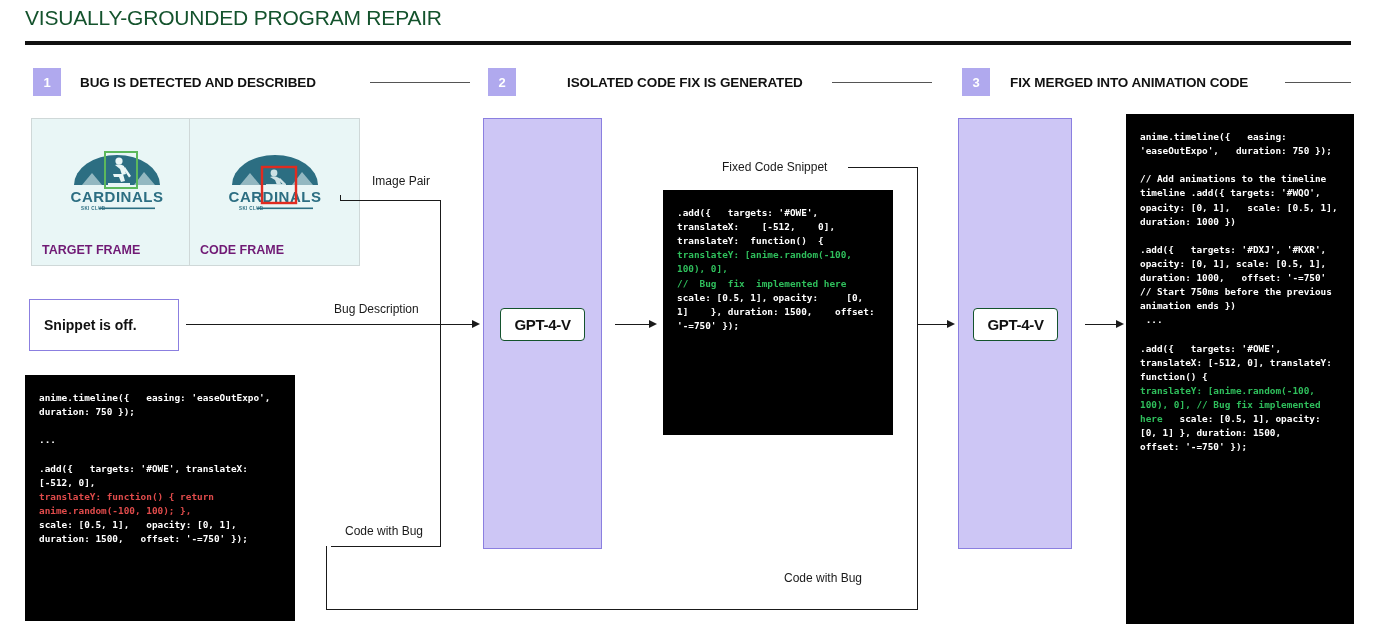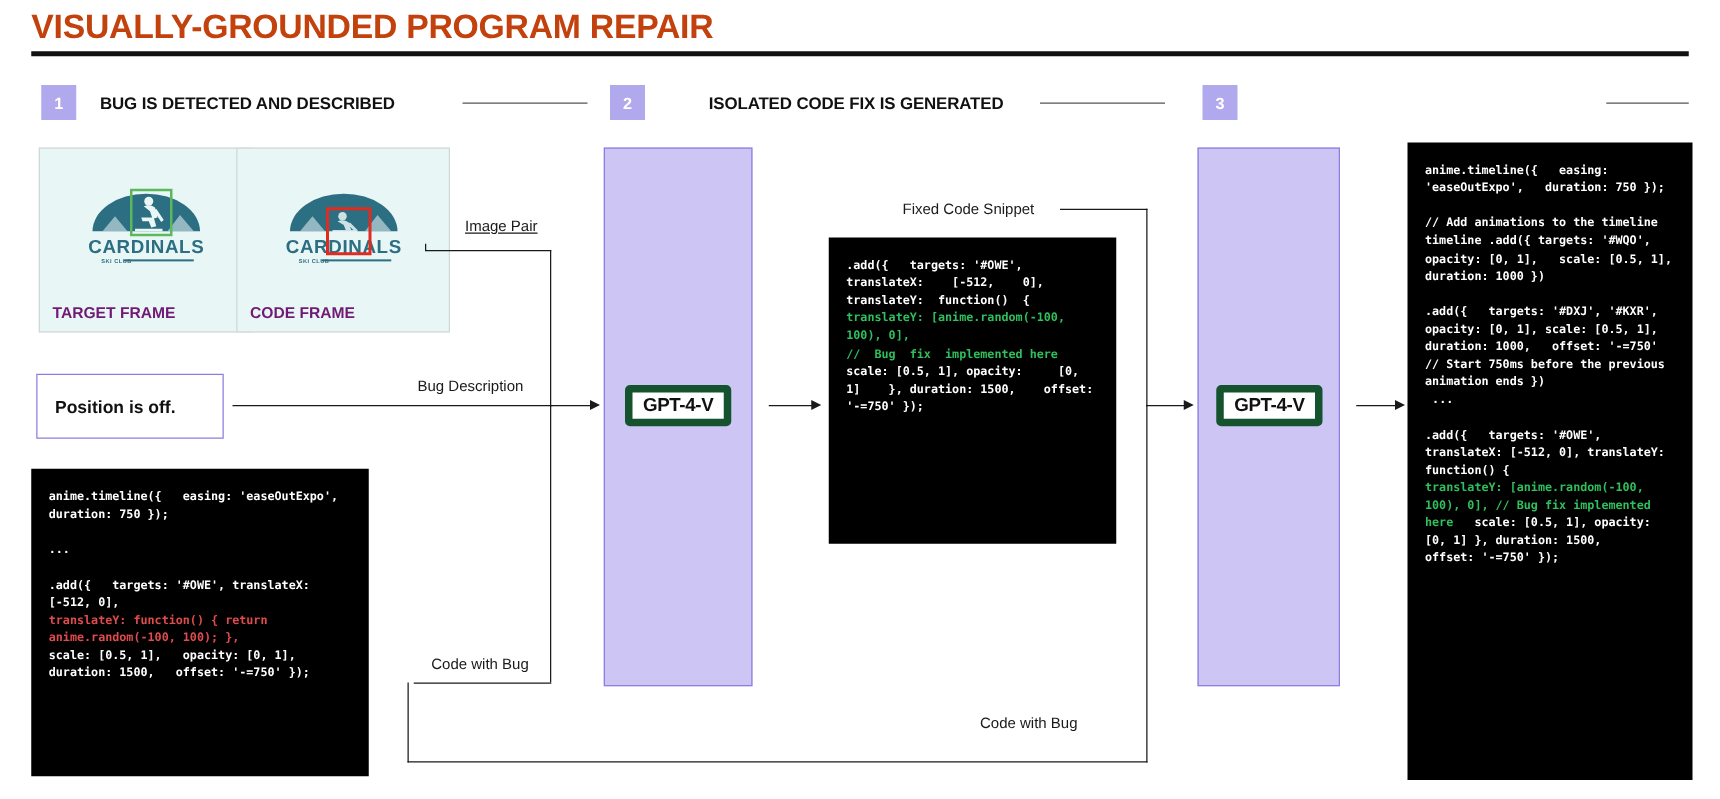--- a/index.html
+++ b/index.html
@@ -13,24 +13,24 @@
     width: 1376px;
     height: 639px;
     overflow: hidden;
     background: #ffffff;
   }
 
   
   .page-title {
     position: absolute;
     left: 25px; top: 6px;
-    font-size: 27px;
-    font-weight: bold;
+    font-size: 21px;
+    font-weight: normal;
     letter-spacing: -0.2px;
-    color: #c2410c;
+    color: #14532d;
   }
   .title-rule {
     position: absolute;
     left: 25px; top: 41px;
     width: 1326px; height: 4px;
     background: #111111;
   }
 
   
   .step-badge {
@@ -64,21 +64,21 @@
   .model-column {
     position: absolute;
     top: 118px;
     height: 431px;
     background: #cdc6f5;
     border: 1px solid #8b7fe0;
   }
   .model-chip {
     position: absolute;
     background: #ffffff;
-    border: 6px solid #14532d;
+    border: 1px solid #14532d;
     border-radius: 4px;
     font-size: 15px;
     font-weight: bold;
     color: #111111;
     display: flex;
     align-items: center;
     justify-content: center;
     letter-spacing: -0.3px;
   }
 
@@ -171,20 +171,21 @@
 
   <div class="step-badge" style="left:33px; top:68px;">1</div>
   <div class="step-label" style="left:80px;">BUG IS DETECTED AND DESCRIBED</div>
   <div class="step-rule" style="left:370px; width:100px;"></div>
 
   <div class="step-badge" style="left:488px; top:68px;">2</div>
   <div class="step-label" style="left:536px;padding-left:31px;">ISOLATED CODE FIX IS GENERATED</div>
   <div class="step-rule" style="left:832px; width:100px;"></div>
 
   <div class="step-badge" style="left:962px; top:68px;">3</div>
+  <div class="step-label" style="left:1010px;">FIX MERGED INTO ANIMATION CODE</div>
   <div class="step-rule" style="left:1285px; width:66px;"></div>
 
   <div class="frame-card" style="left:31px;">
     <svg class="frame-logo" viewBox="0 0 106 74">
       <path d="M10 40 A43 30 0 0 1 96 40 Z" fill="#2c6e82"></path>
       <g fill="#e9f6f6">
         <path d="M18 40 l10 -12 l10 12 z" opacity="0.55"></path>
         <path d="M70 40 l10 -13 l11 13 z" opacity="0.55"></path>
       </g>
       <g fill="#e9f6f6">
@@ -216,34 +217,34 @@
         <path d="M58 33 l6 6 l-2 1.4 l-6 -6 z"></path>
       </g>
       <text x="53" y="57" text-anchor="middle" font-family="Liberation Sans, sans-serif" font-size="15" font-weight="bold" fill="#2c6e82" letter-spacing="0.5">CARDINALS</text>
       <text x="17" y="65" font-family="Liberation Sans, sans-serif" font-size="4.5" font-weight="bold" fill="#2c6e82" letter-spacing="0.4">SKI CLUB</text>
       <rect x="35" y="62.5" width="56" height="1.6" fill="#2c6e82"></rect>
       <rect x="40" y="22" width="34" height="36" fill="none" stroke="#e02b20" stroke-width="2.4"></rect>
     </svg>
     <div class="frame-caption">CODE FRAME</div>
   </div>
 
-  <div class="bug-box" style="left:29px; top:299px; width:150px; height:52px;">Position is off.</div>
+  <div class="bug-box" style="left:29px; top:299px; width:150px; height:52px;">Snippet is off.</div>
 
   <div class="code-block" style="left:25px; top:375px; width:270px; height:246px;"><span>anime.timeline({   easing: 'easeOutExpo',   duration: 750 });
 
 ...
 
 .add({   targets: '#OWE', translateX: [-512, 0],
 </span><span class="tok-bug">translateY: function() { return anime.random(-100, 100); },
 </span><span>scale: [0.5, 1],   opacity: [0, 1],   duration: 1500,   offset: '-=750' });</span></div>
 
   <div class="conn-line conn-v" style="left:340px; top:195px; height:5px;"></div>
   <div class="conn-line conn-h" style="left:340px; top:200px; width:101px;"></div>
   <div class="conn-line conn-v" style="left:440px; top:200px; height:125px;"></div>
-  <div class="conn-label" style="left:368px; top:174px;text-decoration:underline;">Image Pair</div>
+  <div class="conn-label" style="left:368px; top:174px;">Image Pair</div>
 
   <div class="conn-line conn-h" style="left:186px; top:324px; width:256px;"></div>
   <div class="conn-label" style="left:330px; top:302px;">Bug Description</div>
 
   <div class="conn-line conn-h" style="left:331px; top:546px; width:110px;"></div>
   <div class="conn-line conn-v" style="left:440px; top:324px; height:222px;"></div>
   <div class="conn-label" style="left:341px; top:524px;">Code with Bug</div>
 
   <div class="conn-line conn-h" style="left:440px; top:324px; width:34px;"></div>
   <div class="arrow-head" style="left:472px; top:320px;"></div>

